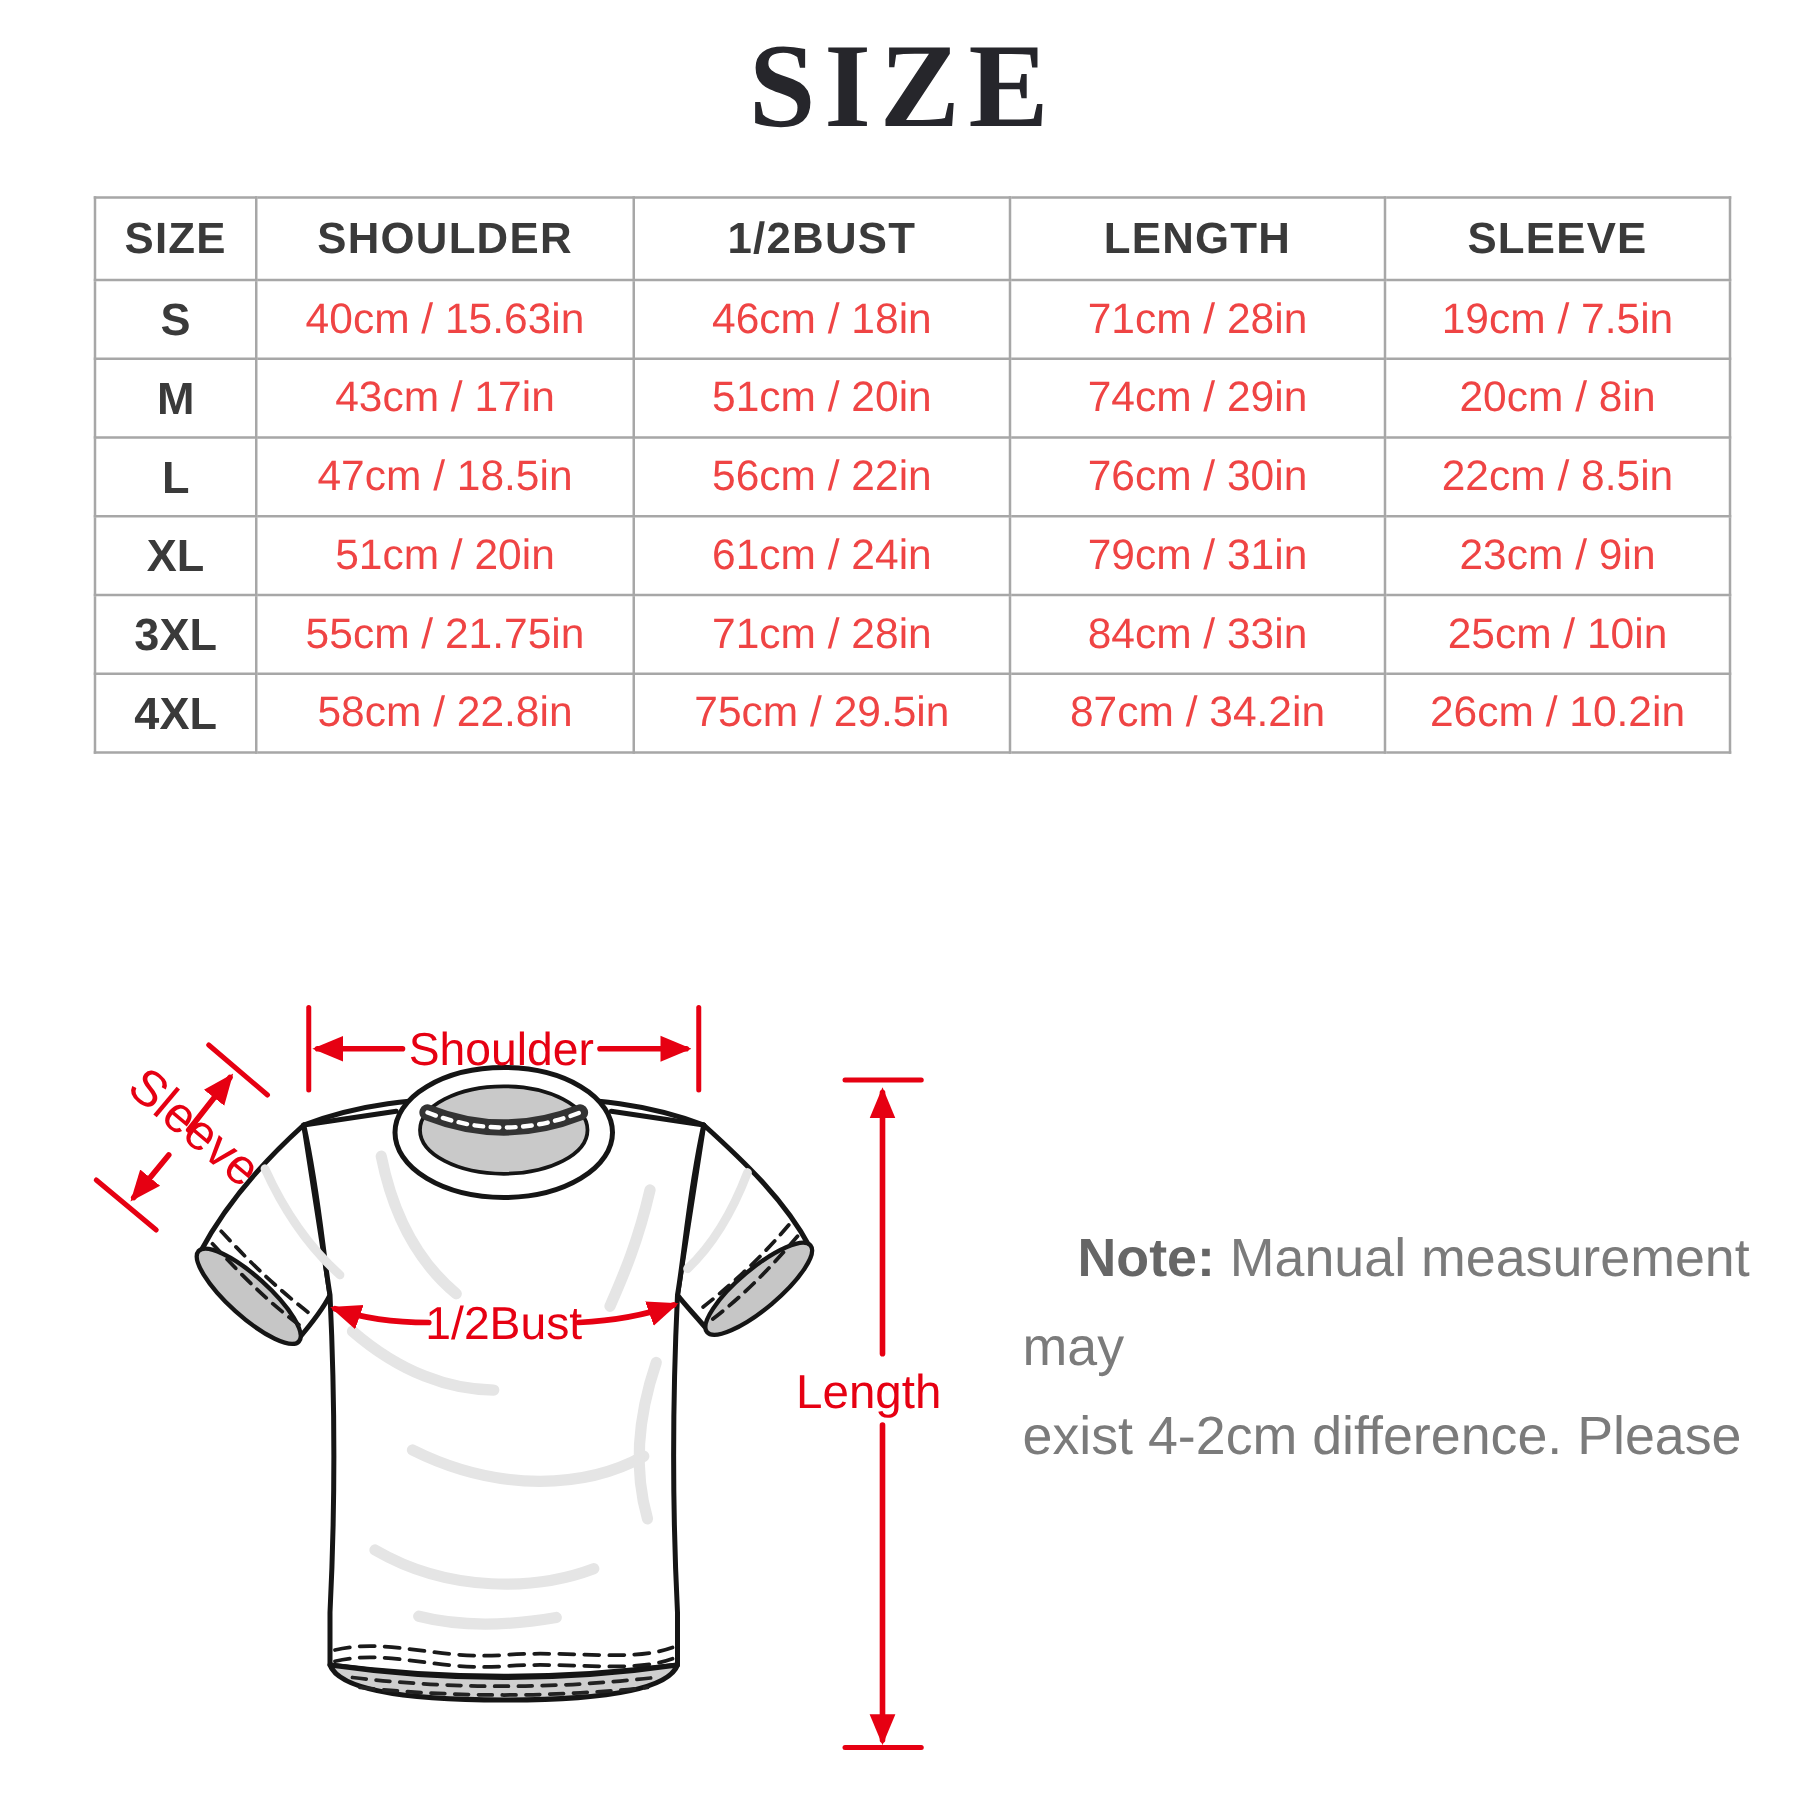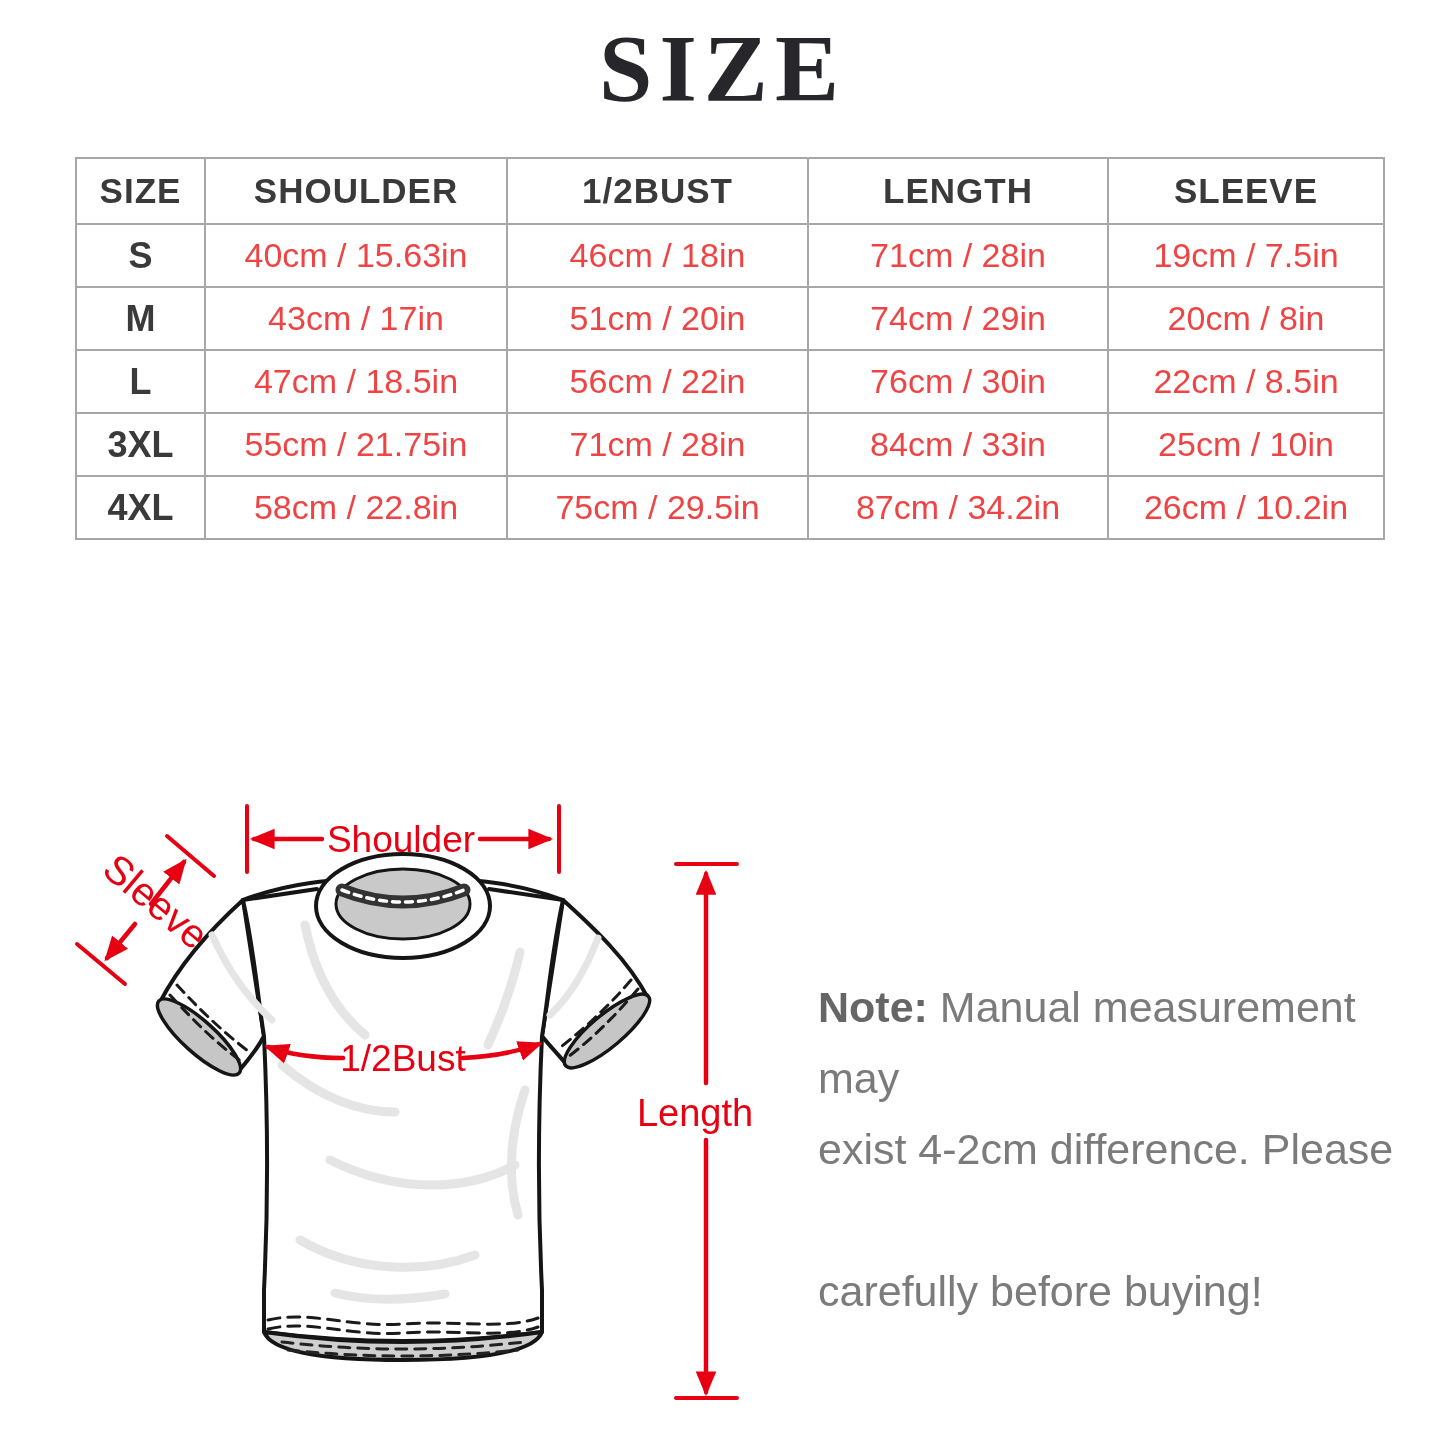--- a/index.html
+++ b/index.html
@@ -22,21 +22,21 @@
   }
   table.size-table th{
     height:64px;font-size:35px;font-weight:bold;color:#3a3a3a;letter-spacing:1px;
   }
   table.size-table td{height:61px;font-size:34px;color:#ef4444;}
   table.size-table td.sz{font-size:36px;font-weight:bold;color:#3a3a3a;}
   .note-block{
     position:absolute;left:818px;top:972px;width:600px;
     font-size:43px;line-height:71px;color:#7b7b7b;
   }
-  .note-block .note-label{font-weight:bold;color:#666666;}
+  .note-block .note-label{font-weight:bold;color:#666666;margin-left:44px;}
   .diagram-svg{position:absolute;left:0;top:780px;}
   .red-label{fill:#e60012;}
 </style>
 </head>
 <body>
 
 <div class="page-title">SIZE</div>
 
 <table class="size-table">
   <colgroup>
@@ -67,20 +67,27 @@
     <td>51cm / 20in</td>
     <td>74cm / 29in</td>
     <td>20cm / 8in</td>
   </tr>
   <tr>
     <td class="sz">L</td>
     <td>47cm / 18.5in</td>
     <td>56cm / 22in</td>
     <td>76cm / 30in</td>
     <td>22cm / 8.5in</td>
+  </tr>
+  <tr>
+    <td class="sz">XL</td>
+    <td>51cm / 20in</td>
+    <td>61cm / 24in</td>
+    <td>79cm / 31in</td>
+    <td>23cm / 9in</td>
   </tr>
   <tr>
     <td class="sz">3XL</td>
     <td>55cm / 21.75in</td>
     <td>71cm / 28in</td>
     <td>84cm / 33in</td>
     <td>25cm / 10in</td>
   </tr>
   <tr>
     <td class="sz">4XL</td>
@@ -173,14 +180,13 @@
   <text class="red-label" transform="translate(147,912) rotate(40)" text-anchor="middle" font-size="40">Sleeve</text>
   <text class="red-label" x="403" y="1071" text-anchor="middle" font-size="37">1/2Bust</text>
   <text class="red-label" x="695" y="1126" text-anchor="middle" font-size="38">Length</text>
 </svg>
 
 <div class="note-block">
   <span class="note-label">Note:</span>
   <span>Manual measurement may</span><br>
   <span>exist 4-2cm difference. Please</span><br>
   <br>
-  <span>carefully before buying!</span>
 </div>
 
 </body></html>

